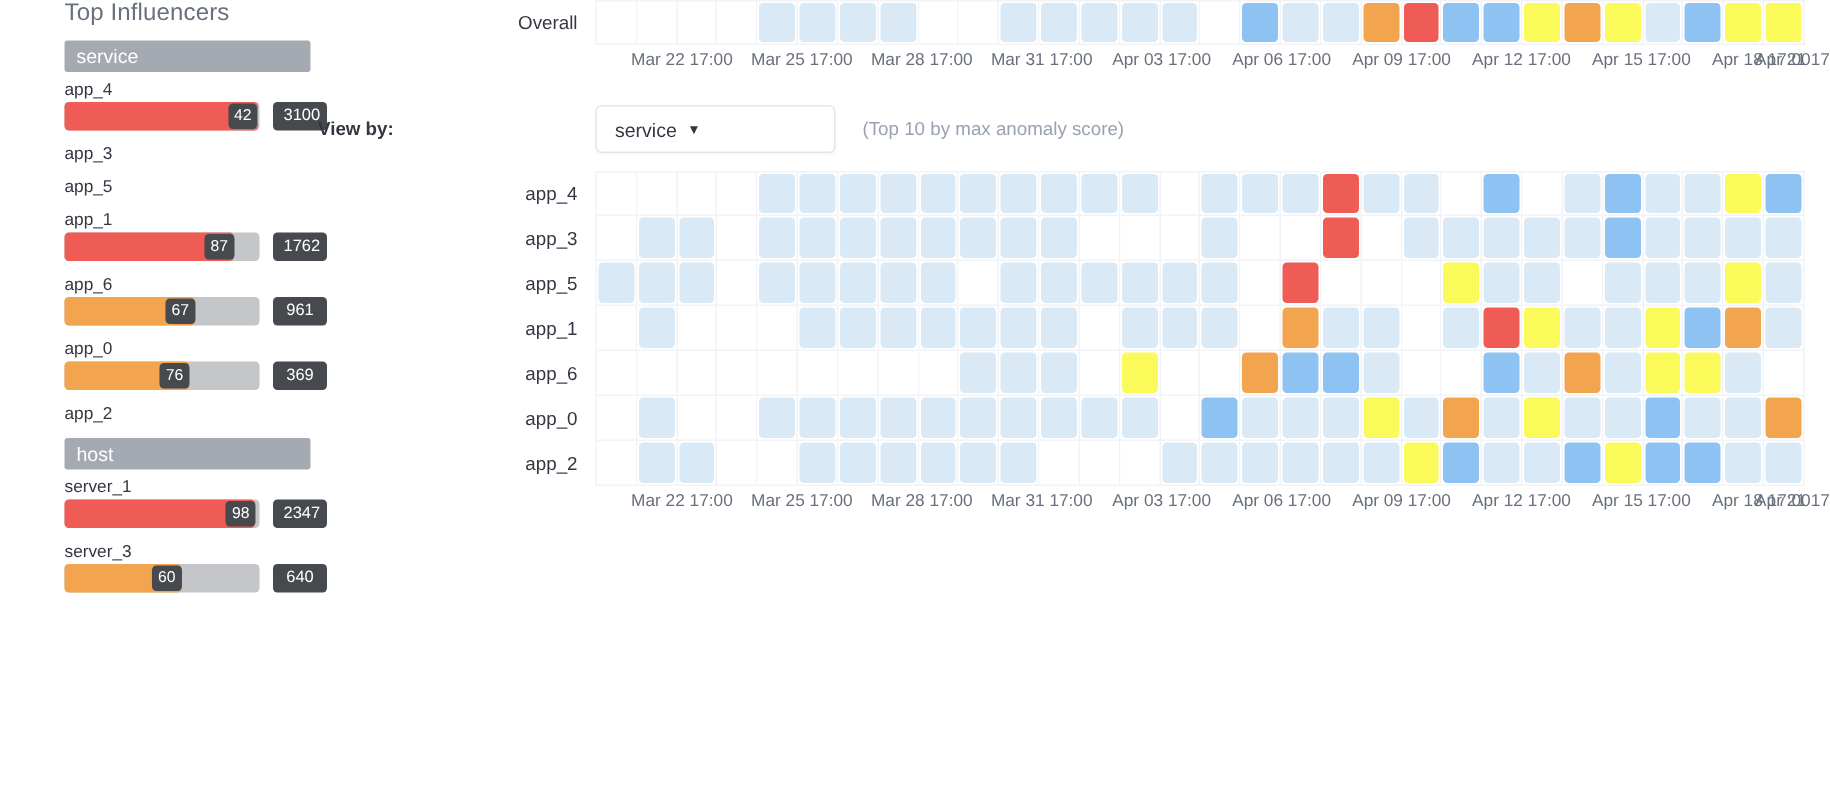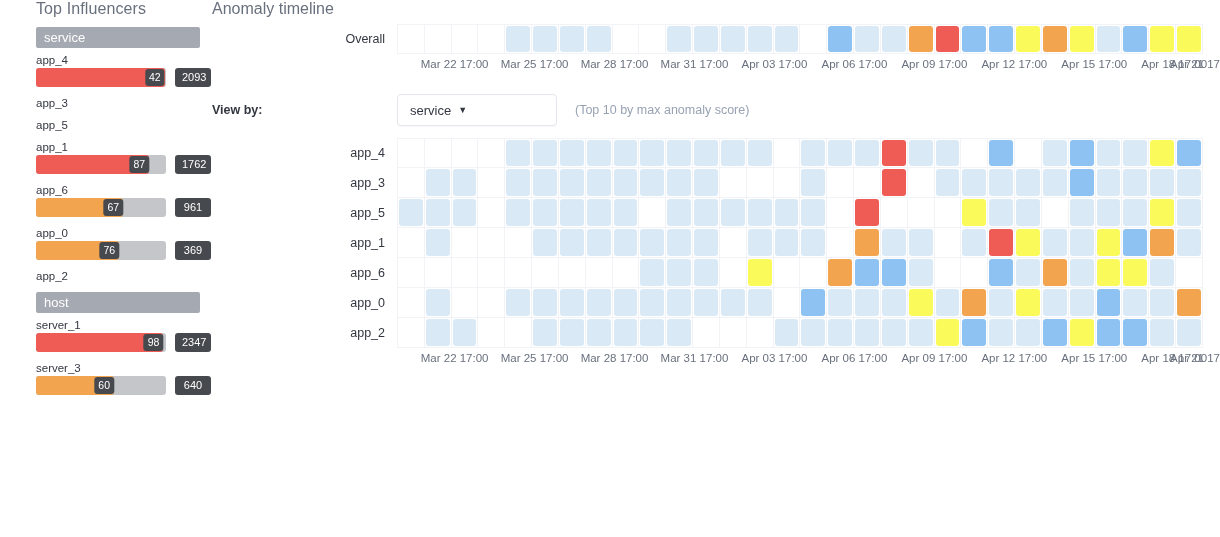--- a/index.html
+++ b/index.html
@@ -7,21 +7,21 @@
     margin: 0; padding: 0;
     width: 1220px; height: 537px;
     background: #ffffff;
     font-family: "Liberation Sans", sans-serif;
     color: #343741;
     overflow: hidden;
   }
   .page { position: relative; width: 1220px; height: 537px; }
 
   
-  .influencers { position: absolute; left: 8px; top: 0; width: 200px; padding-left: 20px; }
+  .influencers { position: absolute; left: 15px; top: 0; width: 200px; padding-left: 20px; }
   .panel-title {
     font-size: 16px; color: #69707d; font-weight: 400;
     padding: 0 0 6px 8px; letter-spacing: .1px;
   }
   .field-header {
     background: #a5a9b1; color: #ffffff;
     font-size: 13px; padding: 3px 8px;
     margin: 3px 8px 6px 8px; border-radius: 2px;
   }
   .inf-row { margin: 0 8px 10px 8px; }
@@ -115,21 +115,21 @@
     <div class="panel-title">Top Influencers</div>
     <div id="influencer-groups">
         <div class="field-header">service</div>
         <div class="inf-row">
           <div class="inf-label">app_4</div>
           <div class="inf-bar-wrap">
             <div class="bar-track">
               <div class="bar-fill" style="width: 99%; background: rgb(238, 92, 85);"></div>
               <div class="score-badge" style="left: 99%;">42</div>
             </div>
-            <div class="count-badge">2093</div>
+            <div class="count-badge">3100</div>
           </div>
         </div>
         <div class="inf-row">
           <div class="inf-label">app_3</div>
         </div>
         <div class="inf-row">
           <div class="inf-label">app_5</div>
         </div>
         <div class="inf-row">
           <div class="inf-label">app_1</div>
@@ -182,21 +182,20 @@
               <div class="bar-fill" style="width: 60%; background: rgb(242, 164, 79);"></div>
               <div class="score-badge" style="left: 60%;">60</div>
             </div>
             <div class="count-badge">640</div>
           </div>
         </div>
       </div>
   </div>
 
   <div class="timeline-area">
-    <div class="section-title">Anomaly timeline</div>
 
     <div class="swim grid-top">
       <div class="swim-label">Overall</div>
       <div class="cells" id="overall-cells">
           <div class="cell">
             <div class="cell-inner" style="background: rgb(255, 255, 255);"></div>
           </div>
           <div class="cell">
             <div class="cell-inner" style="background: rgb(255, 255, 255);"></div>
           </div>

